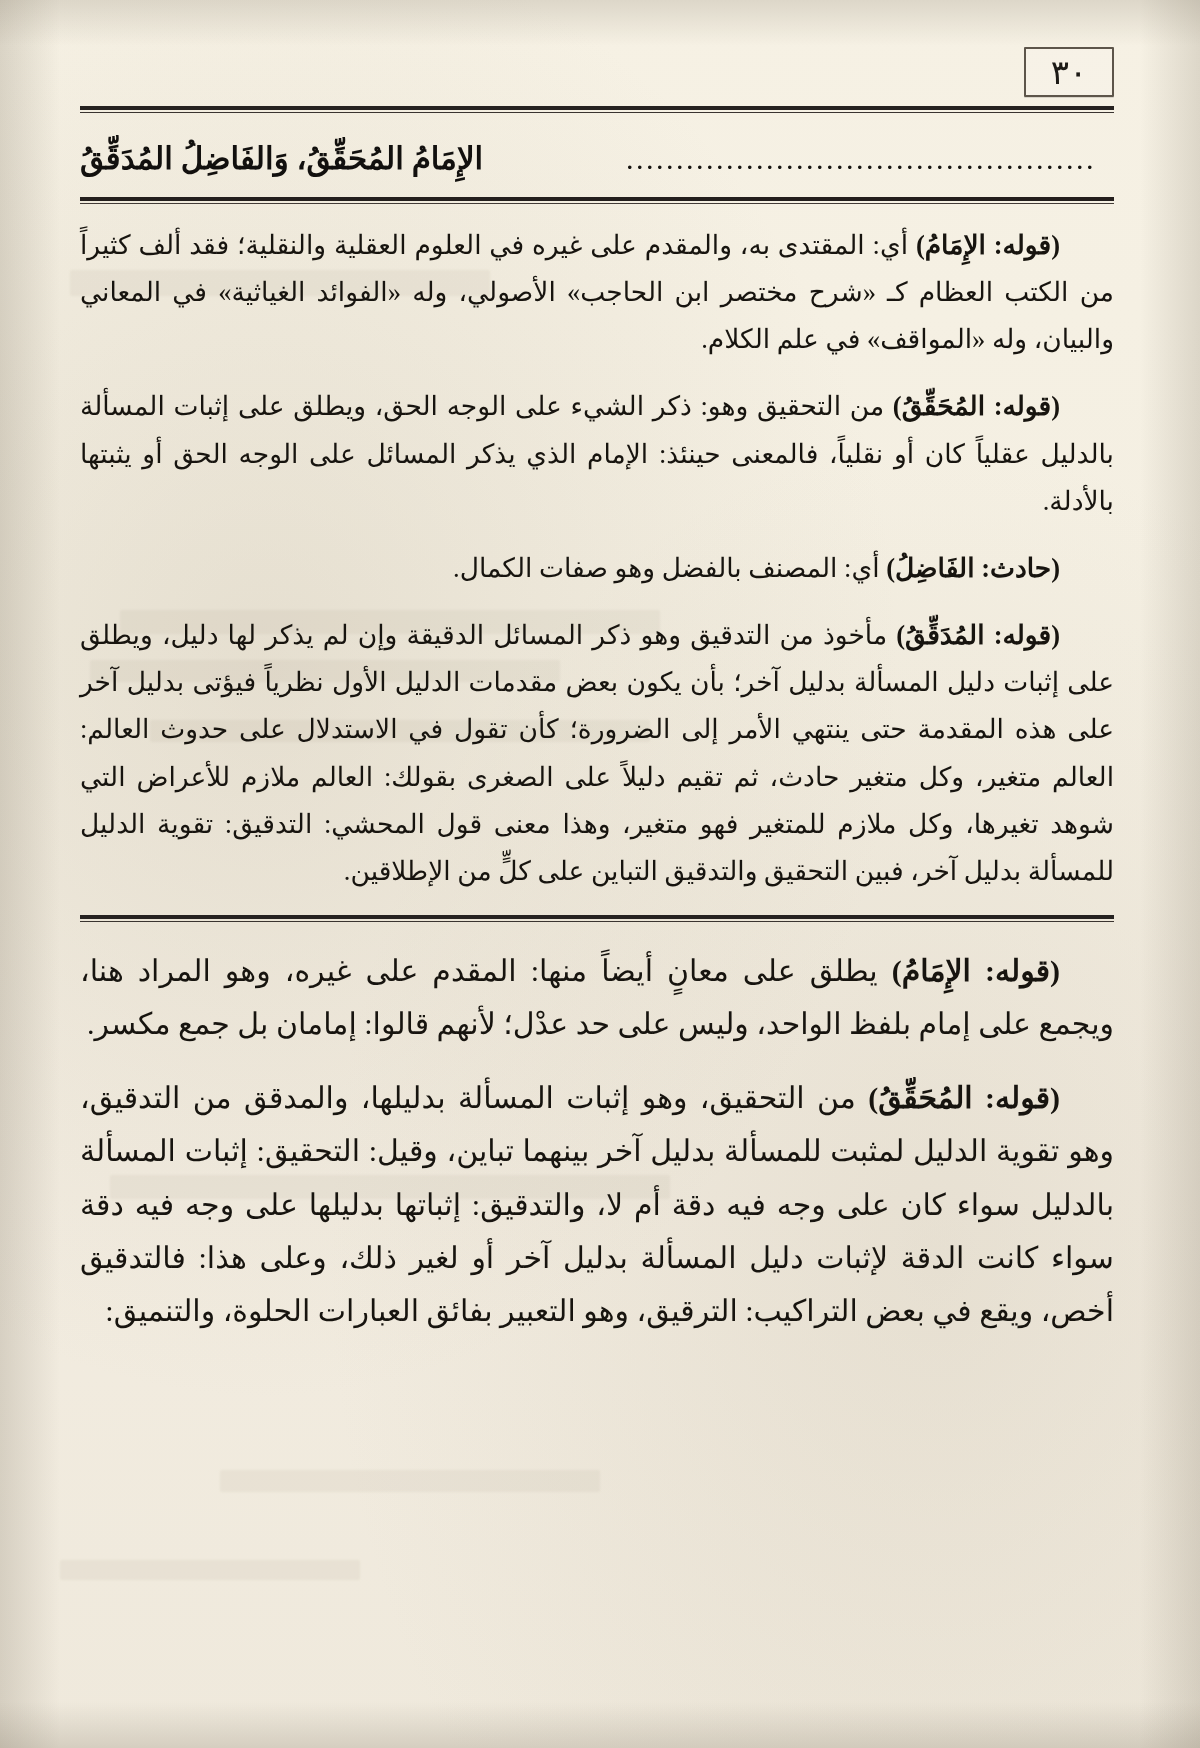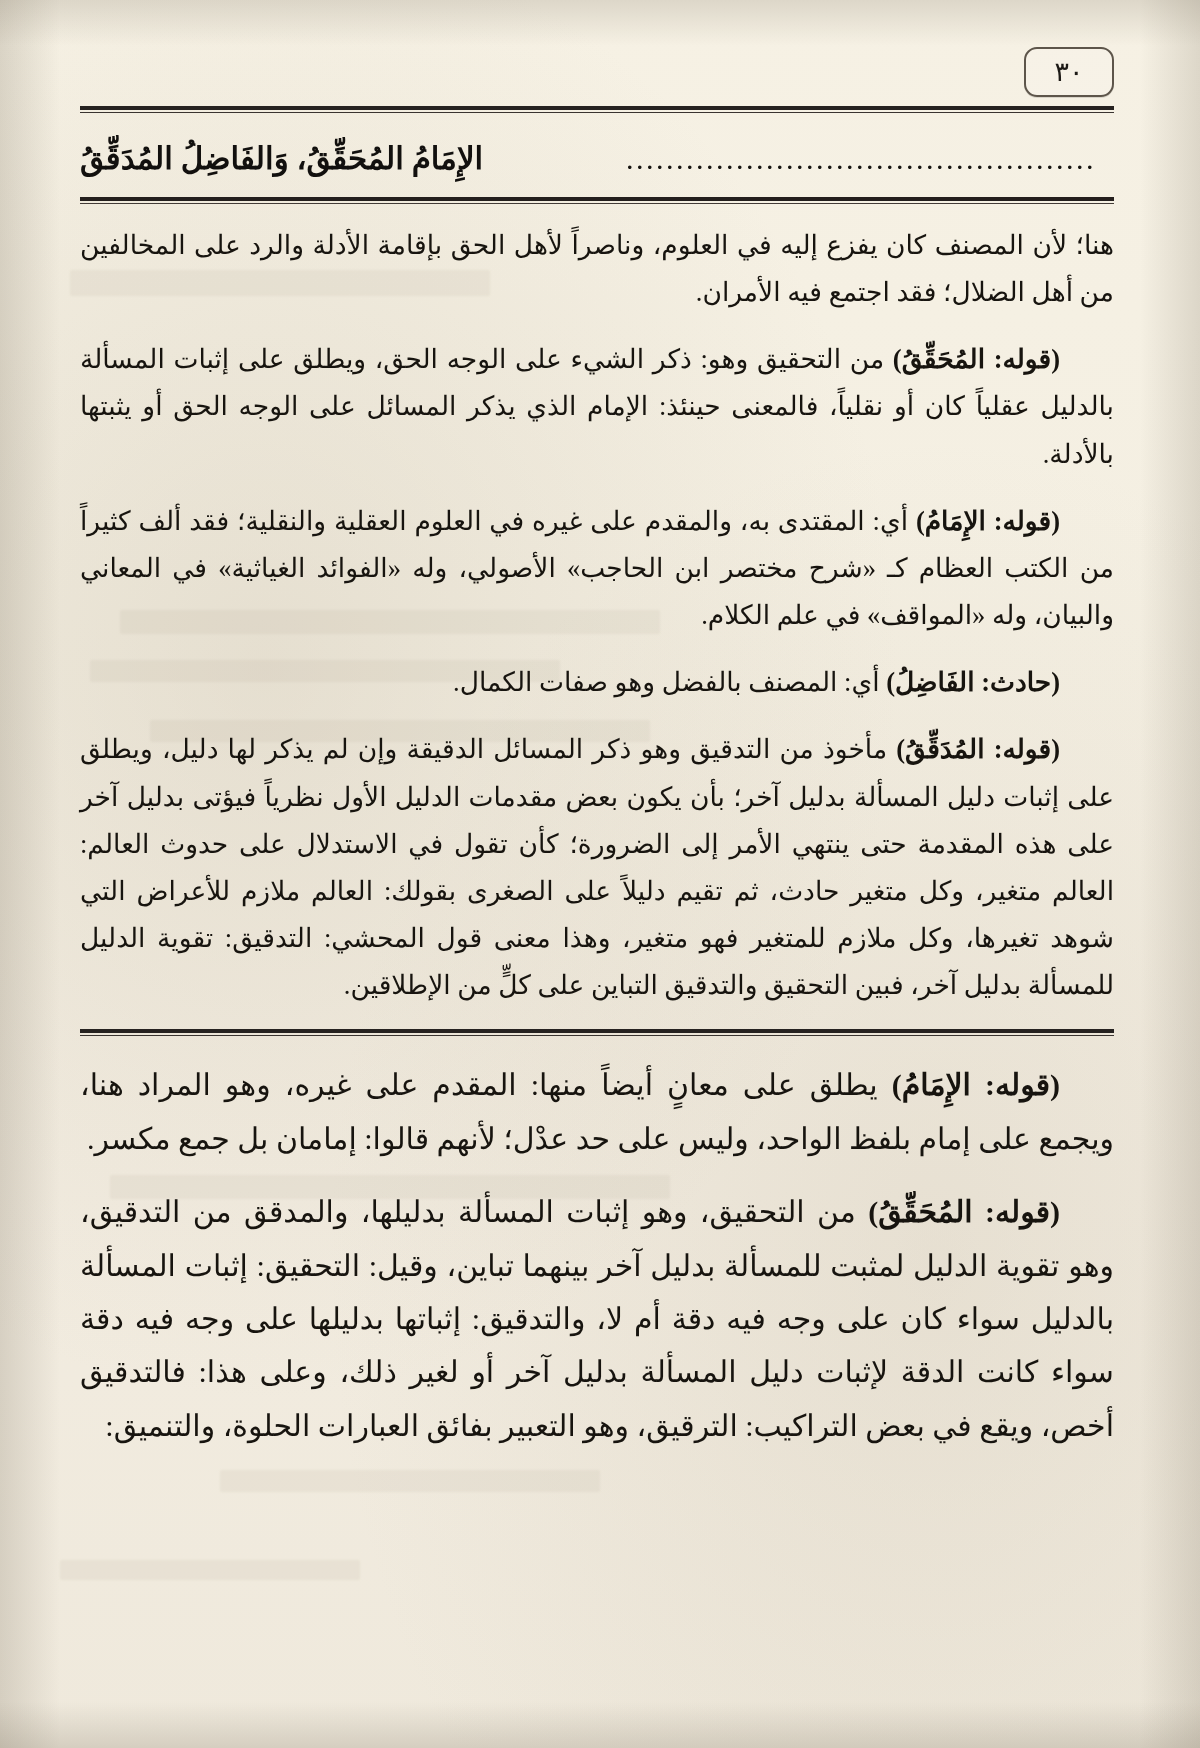--- a/index.html
+++ b/index.html
@@ -50,27 +50,27 @@
   
   .pagenum-row {
     display: flex;
     justify-content: flex-start;
     align-items: center;
     height: 56px;
     margin-bottom: 6px;
   }
   .pagenum-box {
     border: 2px solid #5d554a;
-    border-radius: 13px;
+    border-radius: 1px;
     min-width: 86px;
     height: 46px;
     display: flex;
     align-items: center;
     justify-content: center;
-    font-size: 27px;
+    font-size: 34px;
     color: #1d1a16;
     letter-spacing: 1px;
     background: rgba(255,255,255,0.12);
     box-shadow: 0 1px 0 rgba(0,0,0,0.12);
   }
 
   
   .rule-double {
     margin: 6px 0 0 0;
     height: 7px;
@@ -156,23 +156,22 @@
     <div class="rule-double"></div>
 
     <div class="catchline">
       <span class="ct-title">الإِمَامُ المُحَقِّقُ، وَالفَاضِلُ المُدَقِّقُ</span>
       <span class="ct-dots">...............................................</span>
     </div>
 
     <div class="rule-double thin"></div>
 
     <div class="body-block">
-      <p class="para noindent">هنا؛ لأن المصنف كان يفزع إليه في العلوم، وناصراً لأهل الحق بإقامة الأدلة والرد على المخالفين من أهل الضلال؛ فقد اجتمع فيه الأمران.</p>
+      <p class="para"><span class="lemma">(قوله: الإِمَامُ)</span> أي: المقتدى به، والمقدم على غيره في العلوم العقلية والنقلية؛ فقد ألف كثيراً من الكتب العظام كـ «شرح مختصر ابن الحاجب» الأصولي، وله «الفوائد الغياثية» في المعاني والبيان، وله «المواقف» في علم الكلام.</p>
       <p class="para"><span class="lemma">(قوله: المُحَقِّقُ)</span> من التحقيق وهو: ذكر الشيء على الوجه الحق، ويطلق على إثبات المسألة بالدليل عقلياً كان أو نقلياً، فالمعنى حينئذ: الإمام الذي يذكر المسائل على الوجه الحق أو يثبتها بالأدلة.</p>
-      <p class="para"><span class="lemma">(قوله: الإِمَامُ)</span> أي: المقتدى به، والمقدم على غيره في العلوم العقلية والنقلية؛ فقد ألف كثيراً من الكتب العظام كـ «شرح مختصر ابن الحاجب» الأصولي، وله «الفوائد الغياثية» في المعاني والبيان، وله «المواقف» في علم الكلام.</p>
       <p class="para"><span class="lemma">(حادث: الفَاضِلُ)</span> أي: المصنف بالفضل وهو صفات الكمال.</p>
       <p class="para"><span class="lemma">(قوله: المُدَقِّقُ)</span> مأخوذ من التدقيق وهو ذكر المسائل الدقيقة وإن لم يذكر لها دليل، ويطلق على إثبات دليل المسألة بدليل آخر؛ بأن يكون بعض مقدمات الدليل الأول نظرياً فيؤتى بدليل آخر على هذه المقدمة حتى ينتهي الأمر إلى الضرورة؛ كأن تقول في الاستدلال على حدوث العالم: العالم متغير، وكل متغير حادث، ثم تقيم دليلاً على الصغرى بقولك: العالم ملازم للأعراض التي شوهد تغيرها، وكل ملازم للمتغير فهو متغير، وهذا معنى قول المحشي: التدقيق: تقوية الدليل للمسألة بدليل آخر، فبين التحقيق والتدقيق التباين على كلٍّ من الإطلاقين.</p>
     </div>
 
     <div class="spacer-sm"></div>
 
     <div class="rule-double"></div>
 
     <div class="hashiya">
       <p class="para"><span class="lemma">(قوله: الإِمَامُ)</span> يطلق على معانٍ أيضاً منها: المقدم على غيره، وهو المراد هنا، ويجمع على إمام بلفظ الواحد، وليس على حد عدْل؛ لأنهم قالوا: إمامان بل جمع مكسر.</p>

